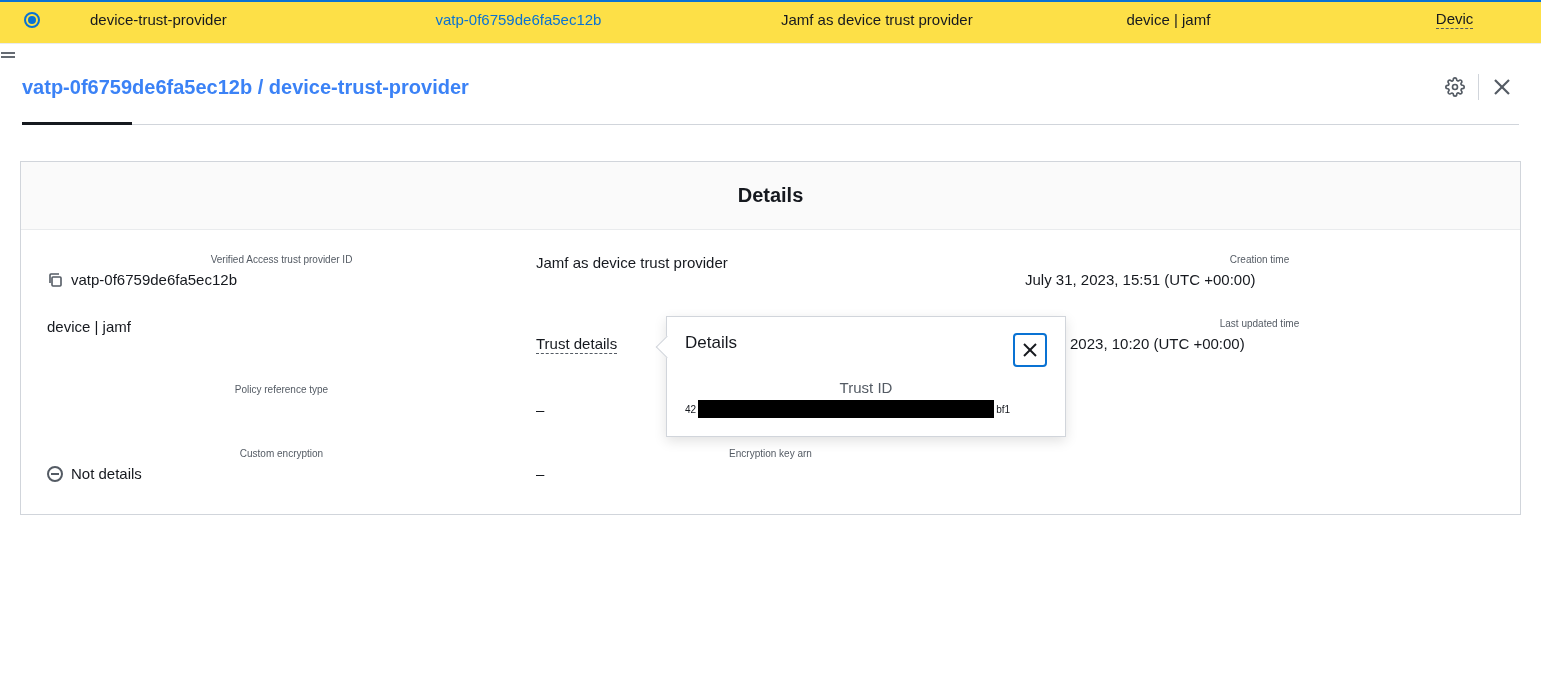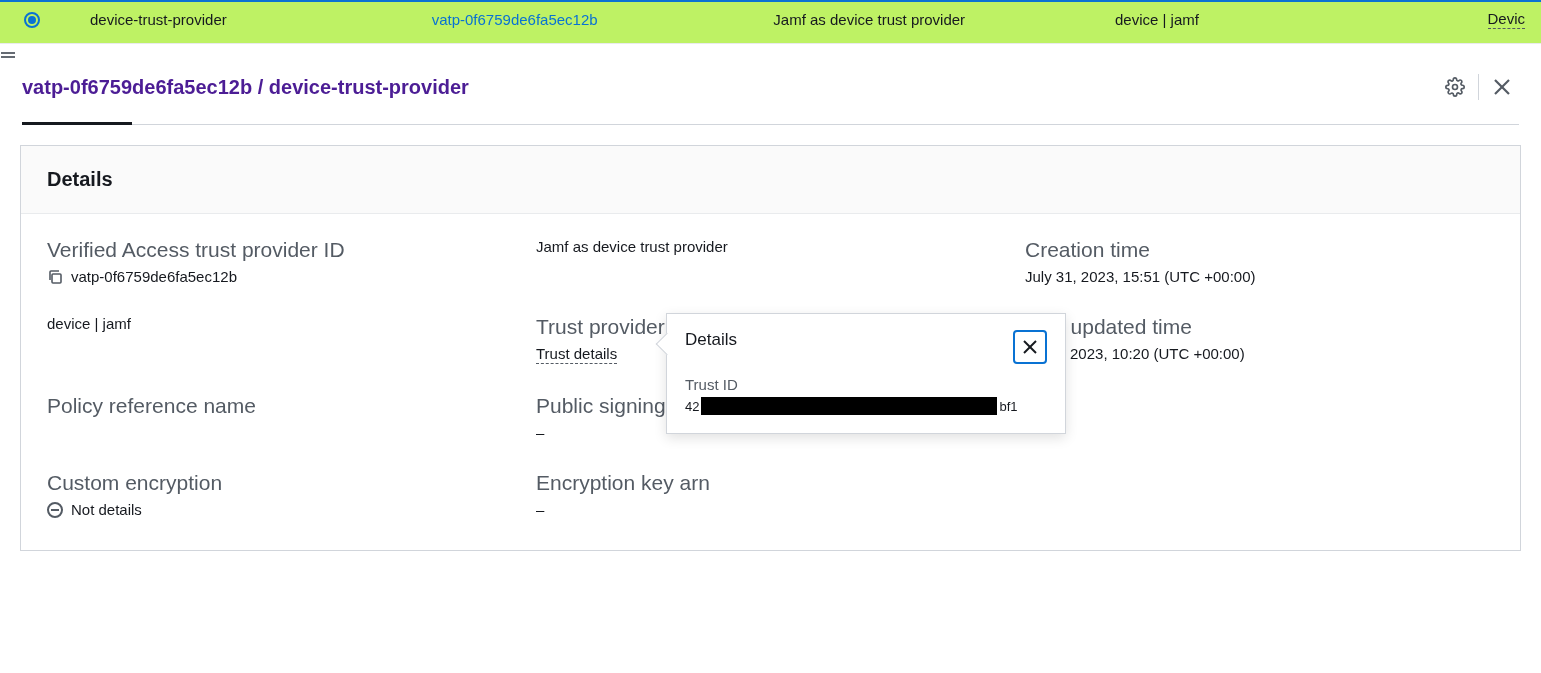--- a/index.html
+++ b/index.html
@@ -1,63 +1,63 @@
 <!DOCTYPE html>
 <html><head>
 <meta charset="utf-8">
 <style>
   * { box-sizing: border-box; margin: 0; padding: 0; }
   body { font-family: "Amazon Ember", "Helvetica Neue", Arial, sans-serif; font-size: 14px; color: #16191f; background: #fff; }
 
   
-  .table-row { display: flex; align-items: center; padding: 8px 16px 14px 24px; border-top: 2px solid #0972d3; border-bottom: 1px solid #e9ebed; background: #bef264; }
+  .table-row { display: flex; align-items: center; padding: 8px 0 14px 24px; border-top: 2px solid #0972d3; border-bottom: 1px solid #e9ebed; background: #fde047; }
   .radio-outer { width: 16px; height: 16px; border: 2px solid #0972d3; border-radius: 50%; display: flex; align-items: center; justify-content: center; margin-right: 50px; flex-shrink: 0; }
   .radio-inner { width: 8px; height: 8px; background: #0972d3; border-radius: 50%; }
   .col { flex: 1; font-size: 15px; color: #16191f; }
   .col-link { color: #0972d3; cursor: pointer; }
   .col-dotted { border-bottom: 1px dashed #545b64; display: inline-block; padding-bottom: 1px; }
-  .col-last { text-align: right; padding-right: 0; }
+  .col-last { text-align: center; padding-right: 0; }
 
   
   .split-handle { text-align: center; color: #879596; padding: 6px 0 2px 0; font-size: 16px; letter-spacing: 0px; border-bottom: 0; }
 
   
   .detail-header { display: flex; align-items: center; padding: 8px 22px 18px 22px; }
-  .detail-title { font-size: 20px; font-weight: 700; color: #4c1d95; flex: 1; }
+  .detail-title { font-size: 20px; font-weight: 700; color: #3b82f6; flex: 1; }
   .header-icons { display: flex; align-items: center; gap: 0; }
   .icon-btn { width: 34px; height: 34px; display: flex; align-items: center; justify-content: center; color: #545b64; cursor: pointer; }
   .icon-divider { width: 1px; height: 26px; background: #d1d5db; margin: 0 6px; }
 
   
   .tab-strip { border-bottom: 1px solid #d1d5db; margin: 0 22px; }
   .tab-active-wrap { height: 0; border-bottom: 3px solid #16191f; width: 110px; margin-bottom:-1px;}
 
   
-  .card { margin: 20px 20px; border: 1px solid #d1d5db; }
+  .card { margin: 36px 20px; border: 1px solid #d1d5db; text-align: center; }
   .card-header { background: #fafafa; padding: 22px 26px; border-bottom: 1px solid #e9ebed; }
   .card-title { font-size: 20px; font-weight: 700; }
   .card-body { padding: 24px 26px 32px 26px; }
 
   .grid { display: grid; grid-template-columns: 1fr 1fr 1fr; column-gap: 20px; row-gap: 30px; }
-  .field-label { color: #545b64; font-size: 21px; margin-bottom: 6px; }
+  .field-label { color: #545b64; font-size: 10px; margin-bottom: 6px; }
   .field-value { font-size: 15px; color: #16191f; display: flex; align-items: center; gap: 8px; }
   .dotted-underline { border-bottom: 1px dashed #545b64; padding-bottom: 1px; display:inline-block; cursor: pointer; }
 
   .copy-icon { width: 16px; height: 16px; color: #545b64; flex-shrink: 0; cursor: pointer; }
   .minus-circle { width: 16px; height: 16px; border: 2px solid #545b64; border-radius: 50%; position: relative; flex-shrink: 0; }
   .minus-circle::after { content: ""; position: absolute; left: 2px; right: 2px; top: 50%; height: 2px; background: #545b64; transform: translateY(-50%); }
 
   
   .popover { position: absolute; background: #fff; border: 1px solid #d1d5db; box-shadow: 0 4px 12px rgba(0,0,0,0.12); padding: 16px 18px 18px 18px; width: 400px; z-index: 10; }
   .popover-arrow { position: absolute; left: -8px; top: 22px; width: 16px; height: 16px; background: #fff; border-left: 1px solid #d1d5db; border-bottom: 1px solid #d1d5db; transform: rotate(45deg); }
   .popover-header { display: flex; align-items: flex-start; justify-content: space-between; margin-bottom: 12px; }
   .popover-title { font-size: 17px; font-weight: 400; color: #16191f; }
   .popover-close { width: 34px; height: 34px; border: 2px solid #0972d3; border-radius: 4px; display: flex; align-items: center; justify-content: center; color: #16191f; cursor: pointer; }
   .popover-field-label { color: #545b64; font-size: 15px; margin-bottom: 4px; }
-  .popover-value { font-size: 13px; display: flex; align-items: center; }
+  .popover-value { font-size: 10px; display: flex; align-items: center; }
   .redact { display: inline-block; width: 296px; height: 18px; background: #000; margin: 0 2px; }
 
   svg { display: block; }
 </style>
 </head>
 <body>
 
 <div class="table-row">
   <div class="radio-outer">
       <div class="radio-inner"></div>
@@ -161,21 +161,21 @@
         </div>
       </div>
       <div>
         <div class="field-label">Last updated time</div>
         <div class="field-value">
             <span>ıst 08, 2023, 10:20 (UTC +00:00)</span>
           </div>
       </div>
 
       <div>
-        <div class="field-label">Policy reference name</div>
+        <div class="field-label">Policy reference type</div>
       </div>
       <div>
         <div class="field-label">Public signing k</div>
         <div class="field-value">
             <span>–</span>
           </div>
       </div>
       <div></div>
 
       <div>

